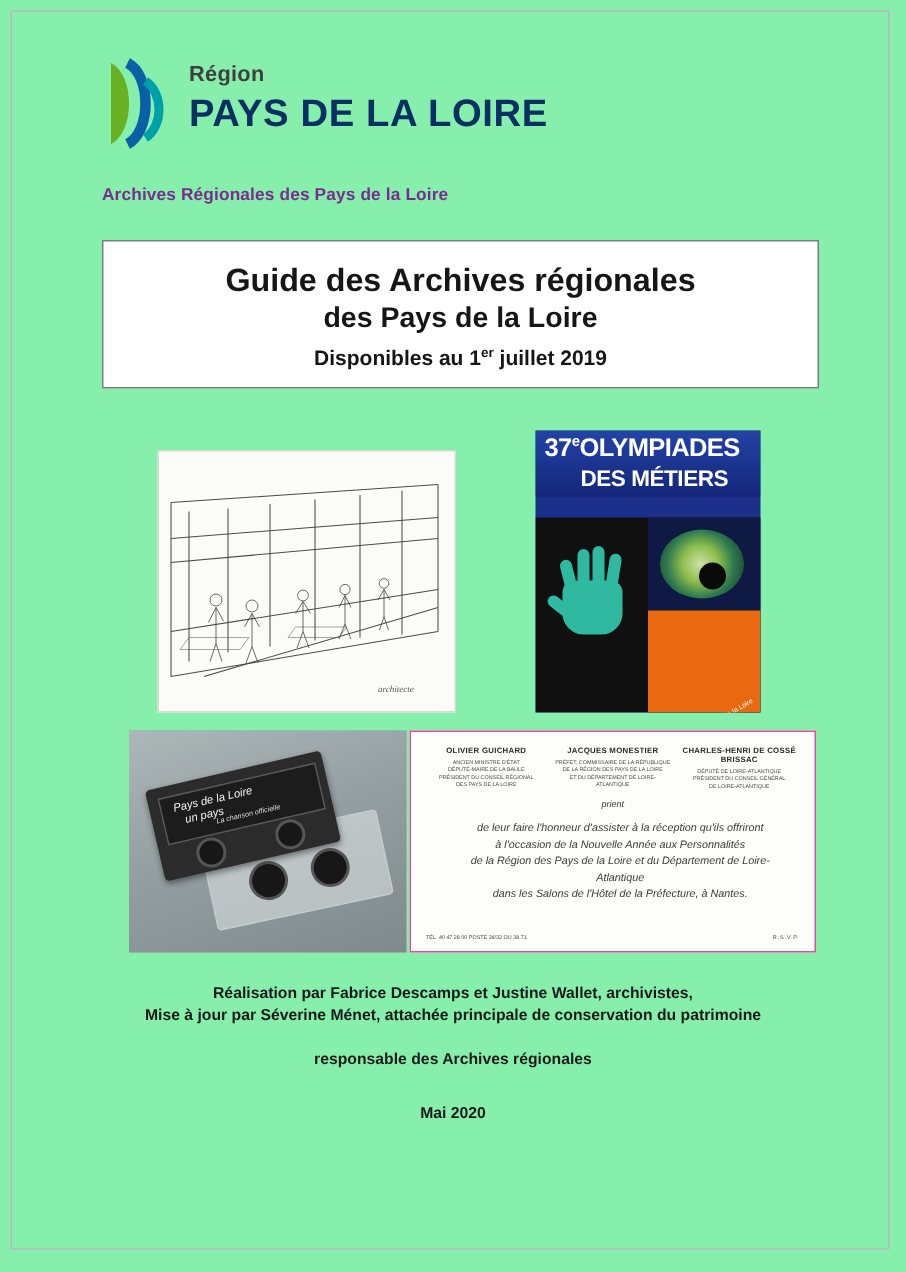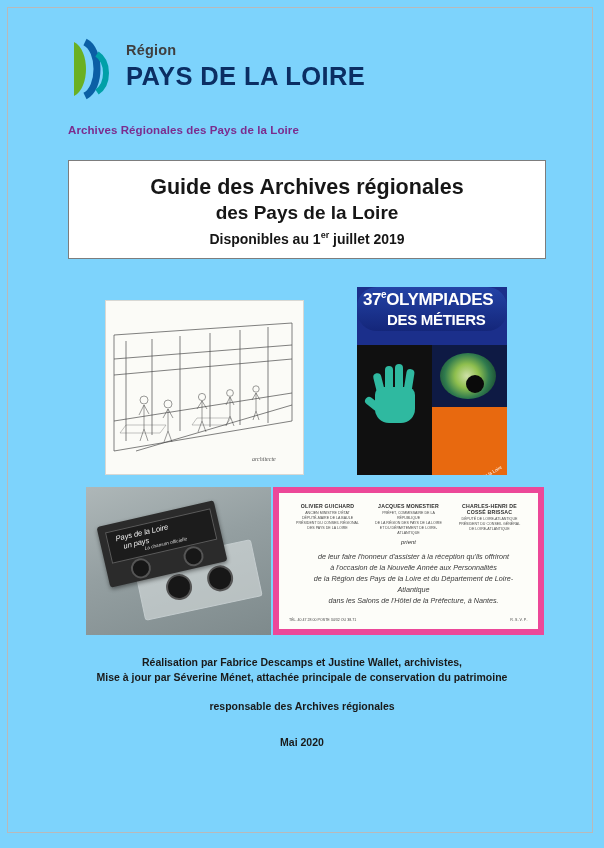--- a/index.html
+++ b/index.html
@@ -10,21 +10,21 @@
   body {
     width: 604px;
     height: 848px;
     font-family: "Liberation Sans", sans-serif;
     overflow: hidden;
   }
   .page {
     position: relative;
     width: 604px;
     height: 848px;
-    background: #7dd3fc;
+    background: #86efac;
     box-sizing: border-box;
   }
   .page-border {
     position: absolute;
     left: 7px;
     top: 7px;
     width: 586px;
     height: 826px;
     border: 1px solid #b9b9b9;
     box-sizing: border-box;
@@ -147,21 +147,21 @@
     background: #8f9a9c;
   }
   .img-invitation {
     position: absolute;
     left: 273px;
     top: 487px;
     width: 271px;
     height: 148px;
     overflow: hidden;
     background: #fdfdf9;
-    border: 6px solid #ec4899;
+    border: 1px solid #ec4899;
     box-sizing: border-box;
   }
 
   
   .credits {
     position: absolute;
     left: 0;
     top: 655px;
     width: 604px;
     text-align: center;
@@ -182,21 +182,20 @@
     color: #1a1a1a;
   }
 
   
   .poster-head {
     position: absolute;
     left: 0; top: 0;
     width: 100%;
     height: 44px;
     background: linear-gradient(180deg,#2343a6 0%,#14267a 100%);
-    border-radius: 20px;
   }
   .poster-t1 {
     position: absolute;
     left: 6px; top: 2px;
     font-size: 17px;
     font-weight: bold;
     color: #ffffff;
     letter-spacing: -0.4px;
     white-space: nowrap;
   }

